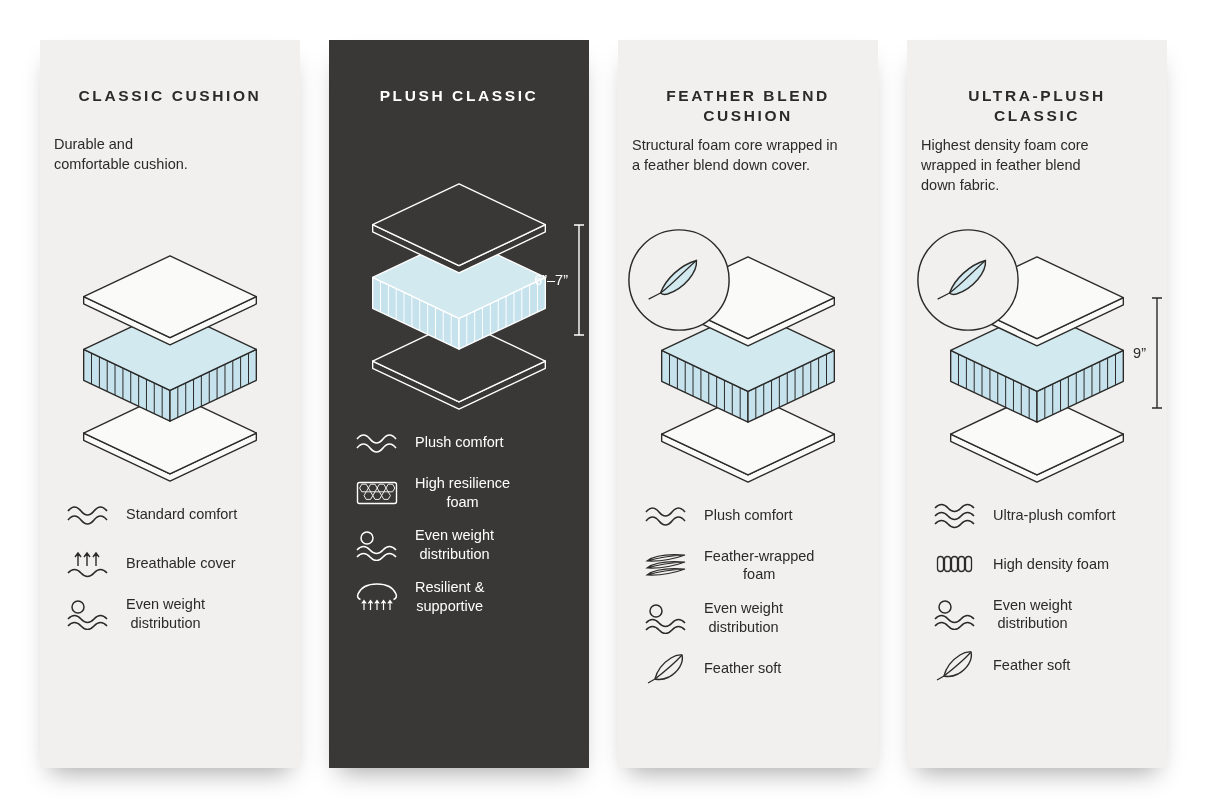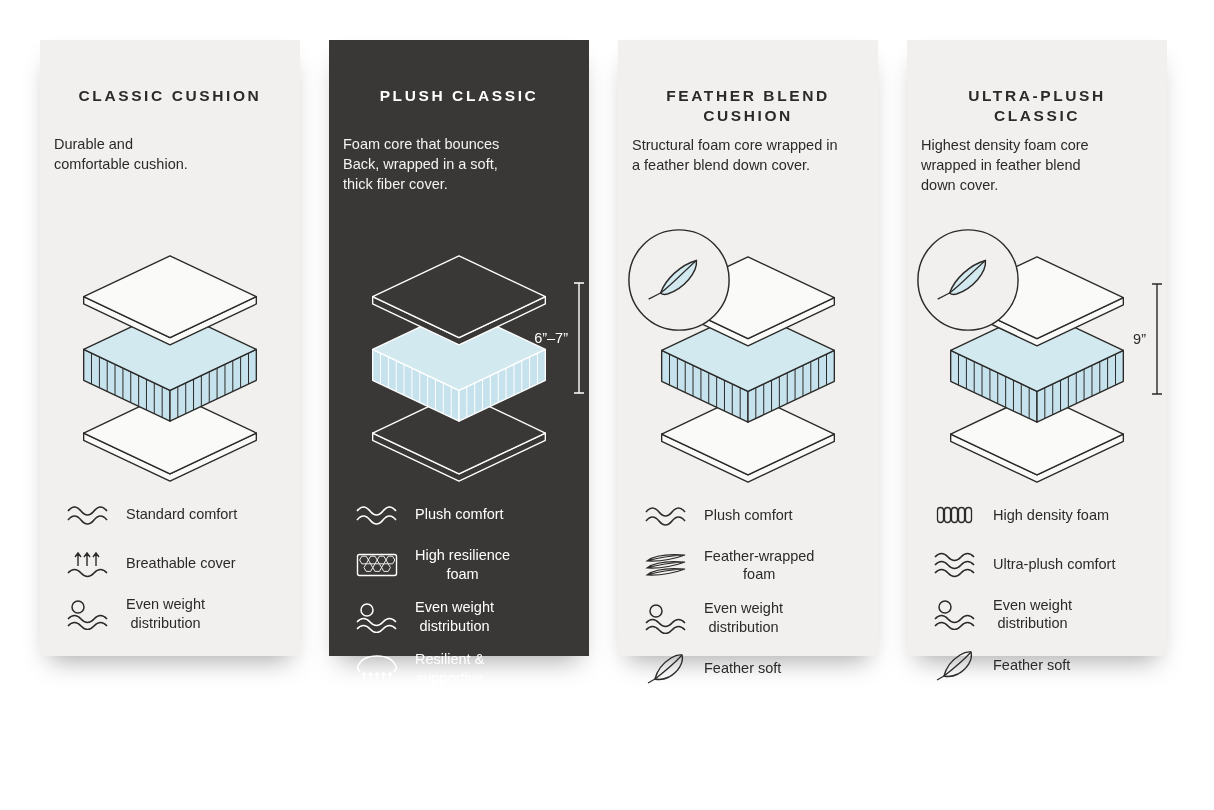--- a/index.html
+++ b/index.html
@@ -3,21 +3,21 @@
 <meta charset="utf-8">
 <style>
   html,body{margin:0;padding:0;background:#ffffff;}
   .board{
     width:1214px;height:810px;background:#ffffff;box-sizing:border-box;
     display:flex;gap:29px;padding:40px 0 0 40px;align-items:flex-start;
     font-family:"Liberation Sans","DejaVu Sans",sans-serif;color:#2b2a28;
     position:relative;overflow:hidden;
   }
   .card{
-    width:260px;height:616px;flex-shrink:0;box-sizing:border-box;
+    width:260px;height:728px;flex-shrink:0;box-sizing:border-box;
     background:var(--card-bg);position:relative;
     box-shadow:0 14px 24px -10px rgba(0,0,0,0.35);
   }
   .card.light{--card-bg:#f1f0ee;--plate:#fafaf9;color:#2b2a28;}
   .card.dark{--card-bg:#3a3836;--plate:#3a3836;color:#ffffff;}
   .card{--foam-top:#d3e9f0;--foam-side:#c6e2ec;}
   .title{
     margin:46px 16px 0 16px;min-height:40px;text-align:center;
     font-size:15.5px;font-weight:bold;letter-spacing:2.6px;line-height:1.32;
     white-space:pre-line;
@@ -28,21 +28,21 @@
   }
   .card.dark .desc{color:#f4f3f1;}
   .diagram-wrap{
     width:200px;margin:56px auto 0 auto;position:relative;height:229px;
   }
   .cushion-svg{width:200px;height:229px;display:block;}
   .feather-badge{
     position:absolute;left:-22px;top:-28px;width:106px;height:106px;
   }
   .measure{
-    position:absolute;right:-26px;top:28px;height:112px;
+    position:absolute;right:-26px;top:42px;height:112px;
     display:flex;align-items:center;gap:5px;
   }
   .measure-label{font-size:14.5px;white-space:nowrap;}
   .measure-line{width:12px;height:112px;display:block;}
   .features{
     list-style:none;margin:14px 0 0 0;padding:0 10px 0 26px;
   }
   .feat-row{
     display:flex;align-items:center;margin-bottom:15px;min-height:34px;text-align:center;
   }
@@ -158,23 +158,20 @@
             <use href="#i-weight"></use>
           </svg>
         <span class="feat-label">Even weight
 distribution</span>
       </li>
     </ul>
   </section>
 
   <section class="card dark">
     <h2 class="title">PLUSH CLASSIC</h2>
-    <p class="desc">Foam core that bounces
-Back, wrapped in a soft,
-thick fiber cover.</p>
     <div class="diagram-wrap">
       <svg class="cushion-svg" viewBox="0 0 220 252">
           <use href="#cushion"></use>
         </svg>
       <div class="measure">
         <span class="measure-label">6”–7”</span>
         <svg class="measure-line" viewBox="0 0 12 112">
           <path d="M1,1 H11 M6,1 V111 M1,111 H11" fill="none" stroke="currentColor" stroke-width="1.4"></path>
         </svg>
       </div>
@@ -255,21 +252,21 @@
         <span class="feat-label">Feather soft</span>
       </li>
     </ul>
   </section>
 
   <section class="card light">
     <h2 class="title">ULTRA-PLUSH
 CLASSIC</h2>
     <p class="desc">Highest density foam core
 wrapped in feather blend
-down cover.</p>
+down fabric.</p>
     <div class="diagram-wrap">
       <svg class="cushion-svg" viewBox="0 0 220 252">
           <use href="#cushion"></use>
         </svg>
       <svg class="feather-badge" viewBox="0 0 110 110">
         <circle cx="55" cy="55" r="52" fill="var(--card-bg)" stroke="currentColor" stroke-width="1.5"></circle>
         <g transform="translate(53,57) rotate(42)">
           <path d="M0,-30 C9,-22 10,0 1,16 C-1,19 -3,20 -5,20 C-11,6 -9,-16 0,-30 Z" fill="var(--foam-top)" stroke="currentColor" stroke-width="1.5"></path>
           <path d="M-5,20 C-2,4 -2,-14 0,-30 M-5,20 L-10,33" fill="none" stroke="currentColor" stroke-width="1.2"></path>
         </g>
@@ -277,29 +274,29 @@
       <div class="measure">
         <span class="measure-label">9”</span>
         <svg class="measure-line" viewBox="0 0 12 112">
           <path d="M1,1 H11 M6,1 V111 M1,111 H11" fill="none" stroke="currentColor" stroke-width="1.4"></path>
         </svg>
       </div>
     </div>
     <ul class="features">
       <li class="feat-row">
         <svg class="feat-icon" viewBox="0 0 44 32">
+            <use href="#i-waves3"></use>
+          </svg>
+        <span class="feat-label">Ultra-plush comfort</span>
+      </li>
+      <li class="feat-row">
+        <svg class="feat-icon" viewBox="0 0 44 32">
             <use href="#i-density"></use>
           </svg>
         <span class="feat-label">High density foam</span>
-      </li>
-      <li class="feat-row">
-        <svg class="feat-icon" viewBox="0 0 44 32">
-            <use href="#i-waves3"></use>
-          </svg>
-        <span class="feat-label">Ultra-plush comfort</span>
       </li>
       <li class="feat-row">
         <svg class="feat-icon" viewBox="0 0 44 32">
             <use href="#i-weight"></use>
           </svg>
         <span class="feat-label">Even weight
 distribution</span>
       </li>
       <li class="feat-row">
         <svg class="feat-icon" viewBox="0 0 44 32">

